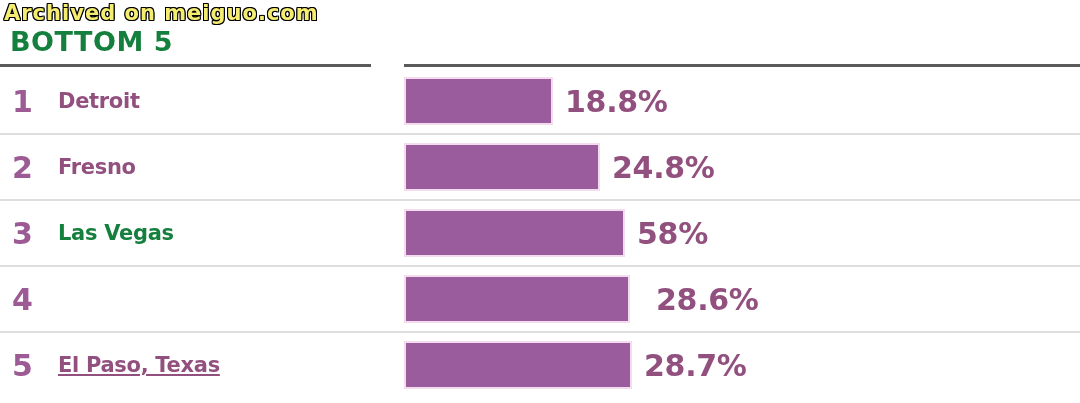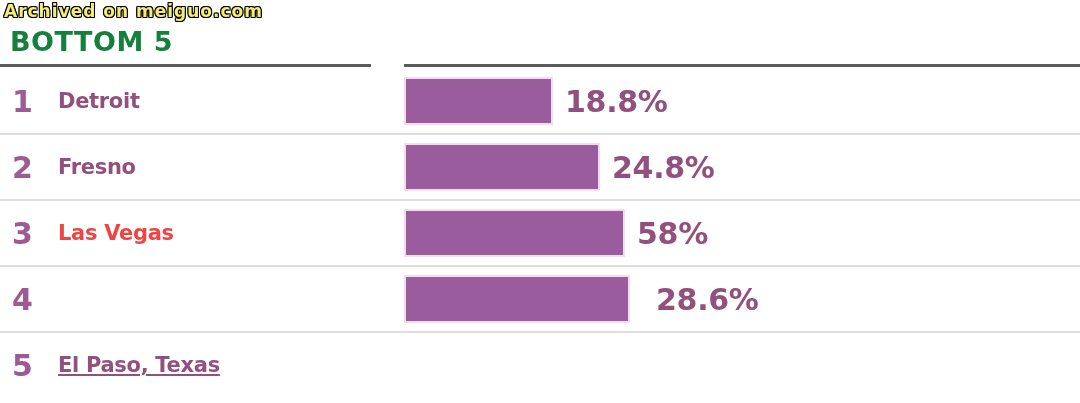--- a/index.html
+++ b/index.html
@@ -22,21 +22,21 @@
     height: 403px;
     background: #ffffff;
   }
 
   
   #watermark {
     position: absolute;
     left: 4px;
     top: 1px;
     font-family: "DejaVu Sans", sans-serif;
-    font-size: 17px;
+    font-size: 21px;
     font-weight: bold;
     letter-spacing: 1px;
     color: #f5ec72;
     text-shadow:
       -1px -1px 0 #000, 1px -1px 0 #000,
       -1px  1px 0 #000, 1px  1px 0 #000,
       -1px  0   0 #000, 1px  0   0 #000,
        0   -1px 0 #000, 0    1px 0 #000;
     white-space: nowrap;
     z-index: 10;
@@ -164,34 +164,38 @@
       <div class="rank" style="color: rgb(156, 91, 148);">2</div>
       <div class="city" style="color: rgb(146, 80, 127);">Fresno</div>
       <div class="bar-area">
         <div class="bar" style="width: 196px; background: rgb(154, 92, 156); border-color: rgb(243, 220, 238);"></div>
         <div class="value" style="left: 208px; color: rgb(146, 80, 127);">24.8%</div>
       </div>
     </div>
 
     <div class="row" style="border-bottom-color: rgb(222, 222, 222);">
       <div class="rank" style="color: rgb(156, 91, 148);">3</div>
-      <div class="city" style="color: #ef4444;">Las Vegas</div>
+      <div class="city" style="color: #15803d;">Las Vegas</div>
       <div class="bar-area">
         <div class="bar" style="width: 221px; background: rgb(154, 92, 156); border-color: rgb(243, 220, 238);"></div>
         <div class="value" style="left: 233px; color: rgb(146, 80, 127);">58%</div>
       </div>
     </div>
 
     <div class="row" style="border-bottom-color: rgb(222, 222, 222);">
       <div class="rank" style="color: rgb(156, 91, 148);">4</div>
       <div class="bar-area">
         <div class="bar" style="width: 226px; background: rgb(154, 92, 156); border-color: rgb(243, 220, 238);"></div>
         <div class="value" style="left: 238px; color: rgb(146, 80, 127); margin-left: 14px;">28.6%</div>
       </div>
     </div>
 
     <div class="row" style="border-bottom-color: rgb(222, 222, 222);">
       <div class="rank" style="color: rgb(156, 91, 148);">5</div>
       <div class="city" style="color: rgb(146, 80, 127); text-decoration: underline;">El Paso, Texas</div>
+      <div class="bar-area">
+        <div class="bar" style="width: 228px; background: rgb(154, 92, 156); border-color: rgb(243, 220, 238);"></div>
+        <div class="value" style="left: 240px; color: rgb(146, 80, 127);">28.7%</div>
+      </div>
     </div>
 
   </div>
 </div>
 
 </body></html>

